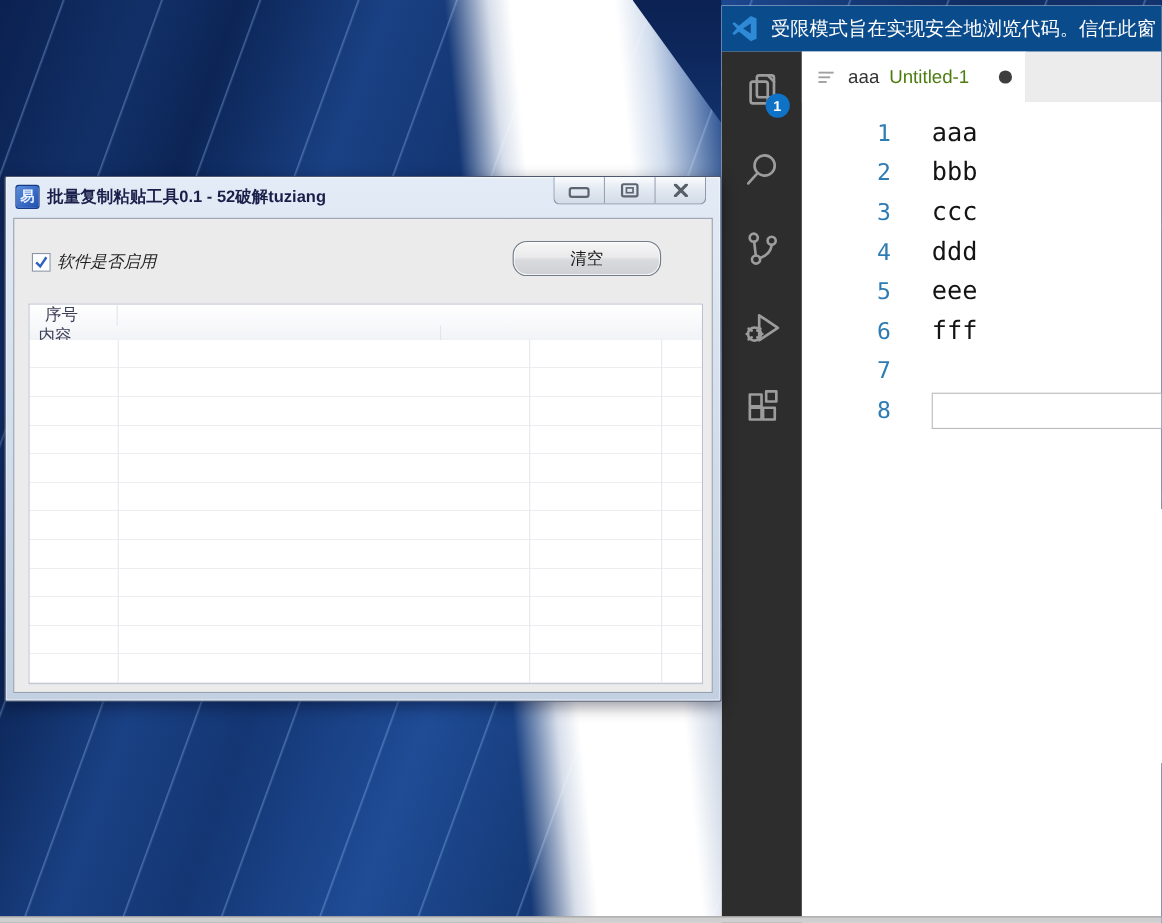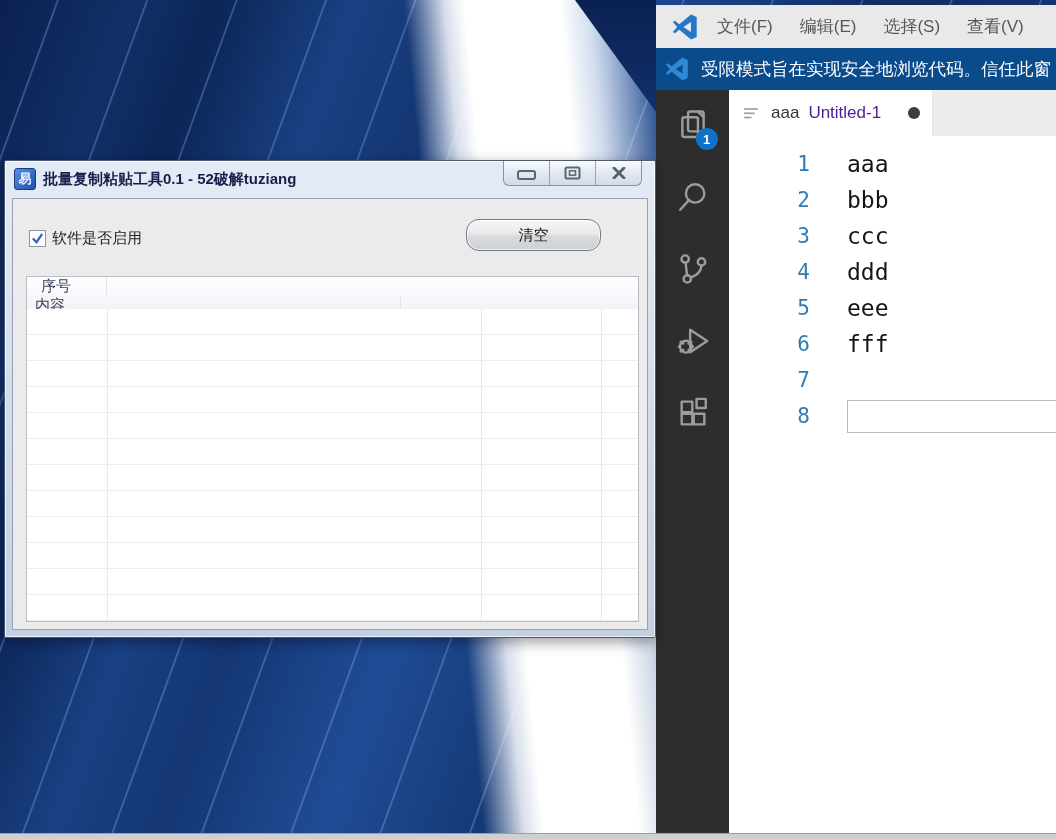--- a/index.html
+++ b/index.html
@@ -42,21 +42,21 @@
     justify-content:center;}
   .act-icon svg{stroke:#9c9c9c;fill:none;stroke-width:1.7;stroke-linejoin:round;stroke-linecap:round;}
   .badge{position:absolute;right:-3px;bottom:-3px;width:22px;height:22px;border-radius:50%;
     background:#0e72c6;color:#fff;font-size:13px;font-weight:bold;display:flex;
     align-items:center;justify-content:center;}
   .vs-main{flex:1;display:flex;flex-direction:column;min-width:0;}
   .tabs{height:46px;flex:none;background:#ececec;display:flex;}
   .tab{width:204px;flex:none;background:#fff;display:flex;align-items:center;
     padding:0 12px 0 14px;box-sizing:border-box;border-right:1px solid #e4e4e4;}
   .tab-label{font-size:17px;color:#333;margin-left:11px;}
-  .tab-desc{font-size:17px;color:#4c1d95;margin-left:9px;}
+  .tab-desc{font-size:17px;color:#4d7c0f;margin-left:9px;}
   .dirty-dot{width:12px;height:12px;border-radius:50%;background:#3d3d3d;margin-left:auto;}
   .editor{flex:1;background:#fff;padding-top:10px;overflow:hidden;
     font-family:"DejaVu Sans Mono",monospace;}
   .code-line{display:flex;height:36px;align-items:center;width:100%;}
   .ln{width:81px;flex:none;text-align:right;font-size:21px;color:#2e7cb4;}
   .ct{margin-left:37px;font-size:23px;color:#141414;white-space:pre;}
   .inline-input{flex:1;height:31px;border:1px solid #bababa;background:#fff;
     margin-left:37px;margin-right:-6px;}
 
   
@@ -74,21 +74,21 @@
     background:linear-gradient(#fafcfe,#e4eaf2 45%,#d2dbe7);}
   .tw-btn{width:45px;display:flex;align-items:center;justify-content:center;
     border-left:1px solid #9aa3b2;cursor:default;}
   .tw-btn:first-child{border-left:none;}
   .glyph-min{width:15px;height:6px;border:2px solid #5d6571;border-radius:3px;margin-top:3px;}
   .tw-client{position:absolute;left:7px;right:7px;top:37px;bottom:7px;background:#ebebeb;
     border:1px solid #98a2b0;}
   .tw-check-row{position:absolute;left:16px;top:30px;display:flex;align-items:center;}
   .tw-checkbox{width:15px;height:15px;background:#fff;border:1px solid #8a96a8;flex:none;
     display:flex;align-items:center;justify-content:center;margin-right:6px;}
-  .tw-check-label{font-size:15px;color:#1f1f1f;}
+  .tw-check-label{font-size:15px;color:#1f1f1f;font-style:italic;}
   .tw-clear-btn{position:absolute;top:20px;right:46px;width:133px;height:30px;
     border:1px solid #737b89;border-radius:13px;font-size:15px;color:#1a1a1a;
     background:linear-gradient(#f6f6f6,#eaeaec 45%,#d9dade 55%,#cfd0d5);
     box-shadow:inset 0 0 0 1px rgba(255,255,255,.75);
     display:flex;align-items:center;justify-content:center;}
   .tw-table{position:absolute;left:13px;top:77px;width:611px;height:344px;background:#fff;
     border:1px solid #b6bdc9;}
   .tw-thead{height:32px;display:flex;align-items:stretch;
     background:linear-gradient(#ffffff,#f2f3f7);border-bottom:1px solid #d9dce3;
     font-size:15px;color:#3a3e55;flex-direction:column;}
@@ -105,29 +105,20 @@
 </head>
 <body>
 
 <div class="wallpaper">
   <div class="streaks"></div>
   <div class="beam"></div>
   <div class="corner"></div>
 </div>
 
 <div class="vscode">
-  <div class="vs-titlebar">
-    <svg class="vs-logo" viewBox="0 0 100 100">
-      <path fill="#2777c9" fill-rule="evenodd" d="M73 2 L95 12 V88 L73 98 L28 61 L11 74 L3 69 L20 50 L3 31 L11 26 L28 39 Z M73 31 L44 50 L73 69 Z"></path>
-    </svg>
-    <span class="vs-menu">文件(F)</span>
-    <span class="vs-menu">编辑(E)</span>
-    <span class="vs-menu">选择(S)</span>
-    <span class="vs-menu">查看(V)</span>
-  </div>
 
   <div class="vs-banner">
     <svg class="vs-logo2" viewBox="0 0 100 100">
       <path fill="#2f8ad6" fill-rule="evenodd" d="M73 2 L95 12 V88 L73 98 L28 61 L11 74 L3 69 L20 50 L3 31 L11 26 L28 39 Z M73 31 L44 50 L73 69 Z"></path>
     </svg>
     <span>受限模式旨在实现安全地浏览代码。</span>
     <a href="#">信任此窗</a>
   </div>
 
   <div class="vs-body">

